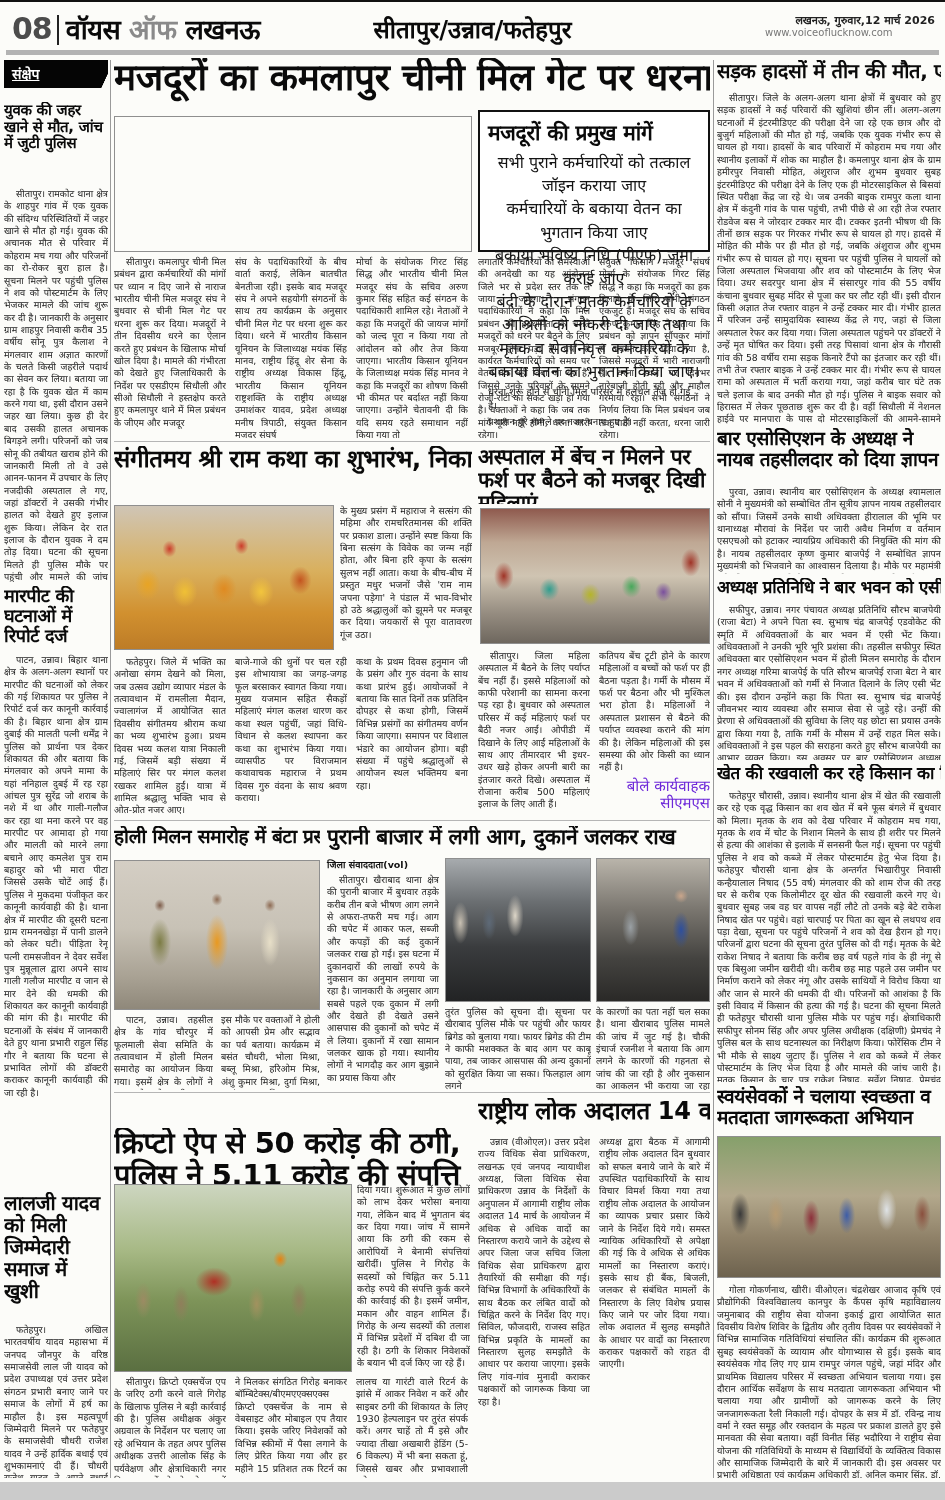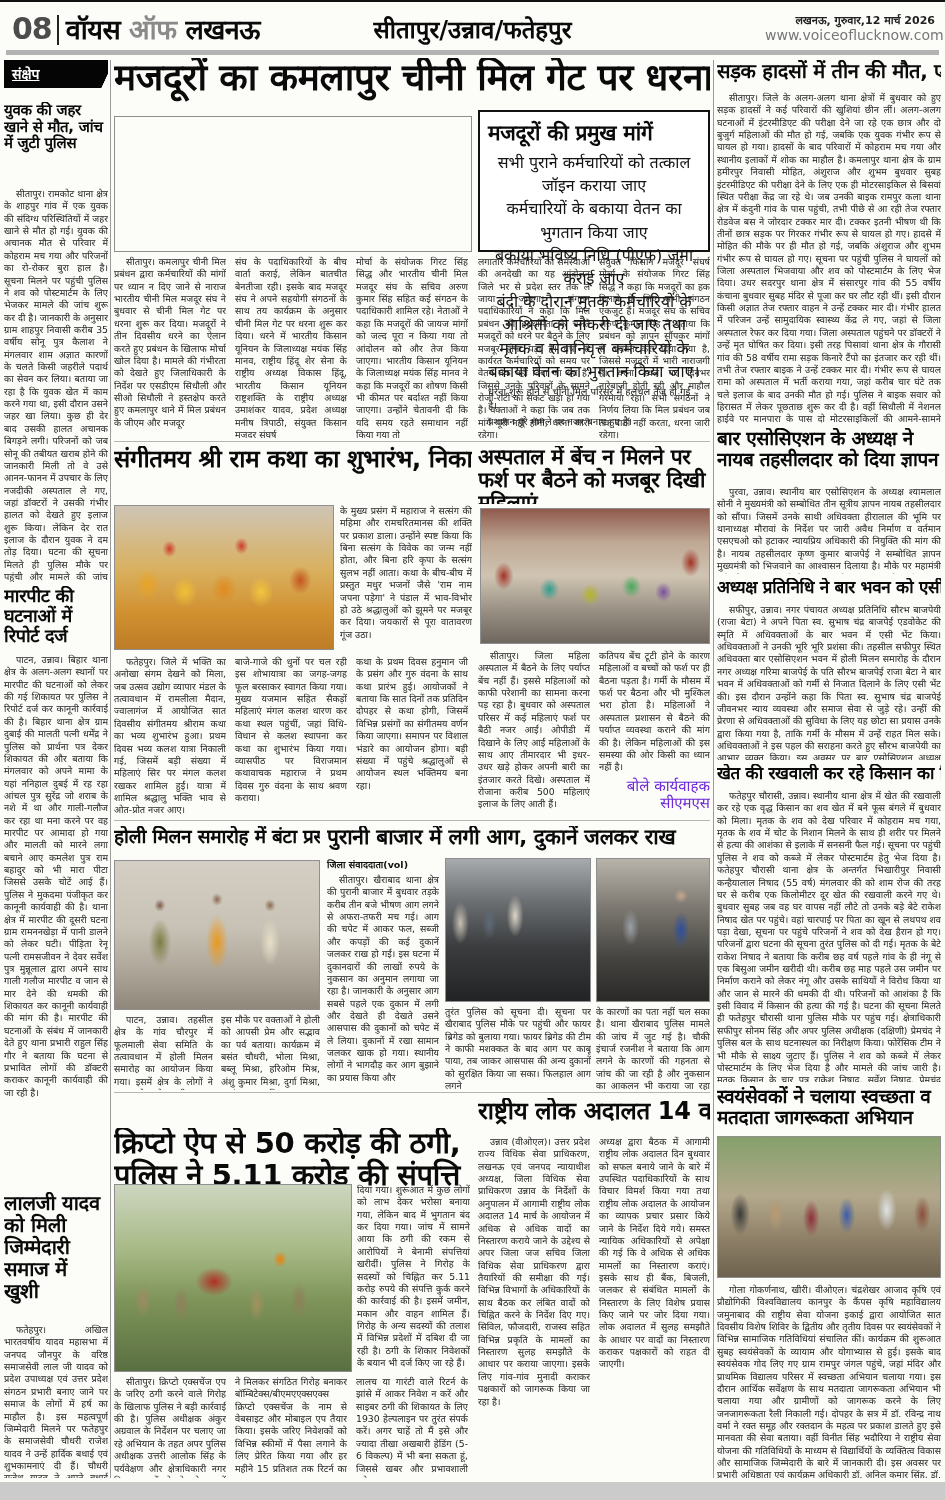--- a/index.html
+++ b/index.html
@@ -21,21 +21,21 @@
   .vrule{position:absolute;width:1px;background:#9a9a9a;}
   .hrule{position:absolute;height:1px;background:#b5b5b5;}
   .byline{font-size:9.5px;font-weight:bold;color:#111;}
   
   .mast-num{font-size:30px;font-weight:bold;color:#4c4c4c;letter-spacing:-1px;}
   .mast-bar{display:inline-block;width:2px;height:30px;background:#222;margin:0 7px -6px 5px;}
   .mast-name{font-size:27px;font-weight:bold;color:#0a0a0a;letter-spacing:-0.5px;}
   .mast-name .gray{color:#8a8a8a;}
   .mast-edition{font-size:24px;font-weight:bold;color:#0a0a0a;}
   .mast-date{font-size:11px;font-weight:bold;color:#222;text-align:right;}
-  .mast-site{font-size:14px;color:#777;text-align:right;}
+  .mast-site{font-size:10px;color:#777;text-align:left;}
   
   .brief-label{
     background:linear-gradient(115deg,#050505 0 94%,transparent 94.5%);
     color:#fff;font-size:14px;font-weight:bold;padding:4px 10px 5px 8px;width:86px;
   }
   .brief-head{font-size:19px;}
   
   .demand-box{border:2px solid #111;background:#fff;box-sizing:border-box;padding:6px 8px;}
   .demand-title{font-size:21px;font-weight:bold;color:#0a0a0a;margin-bottom:5px;letter-spacing:-0.3px;}
   .demand-item{font-size:16px;font-weight:400;line-height:1.45;color:#141414;text-align:center;}

